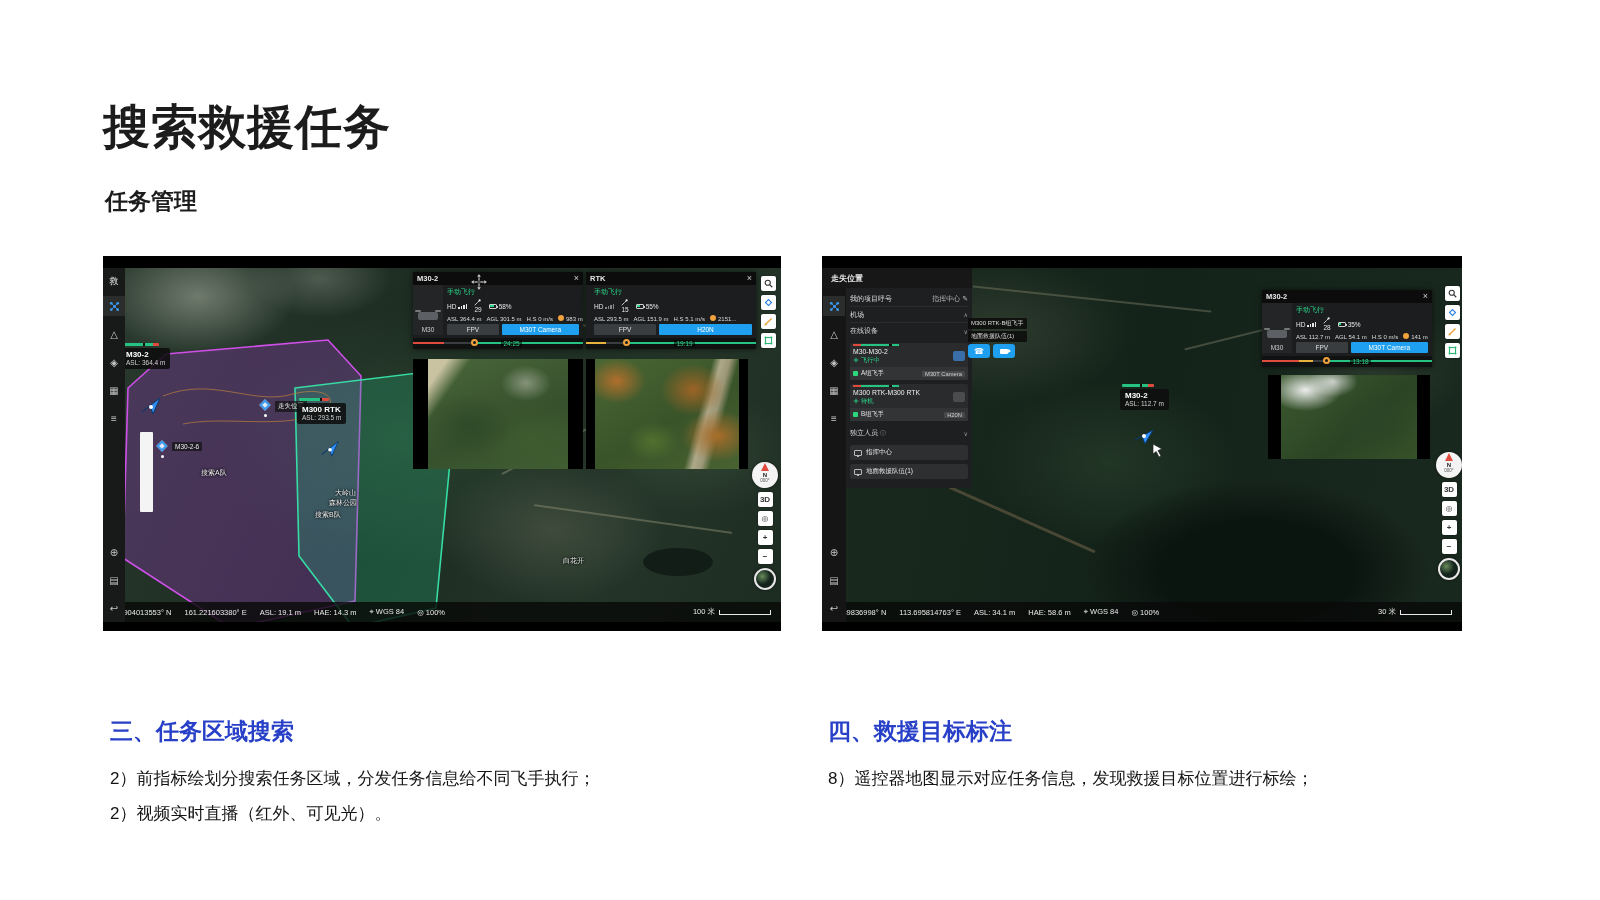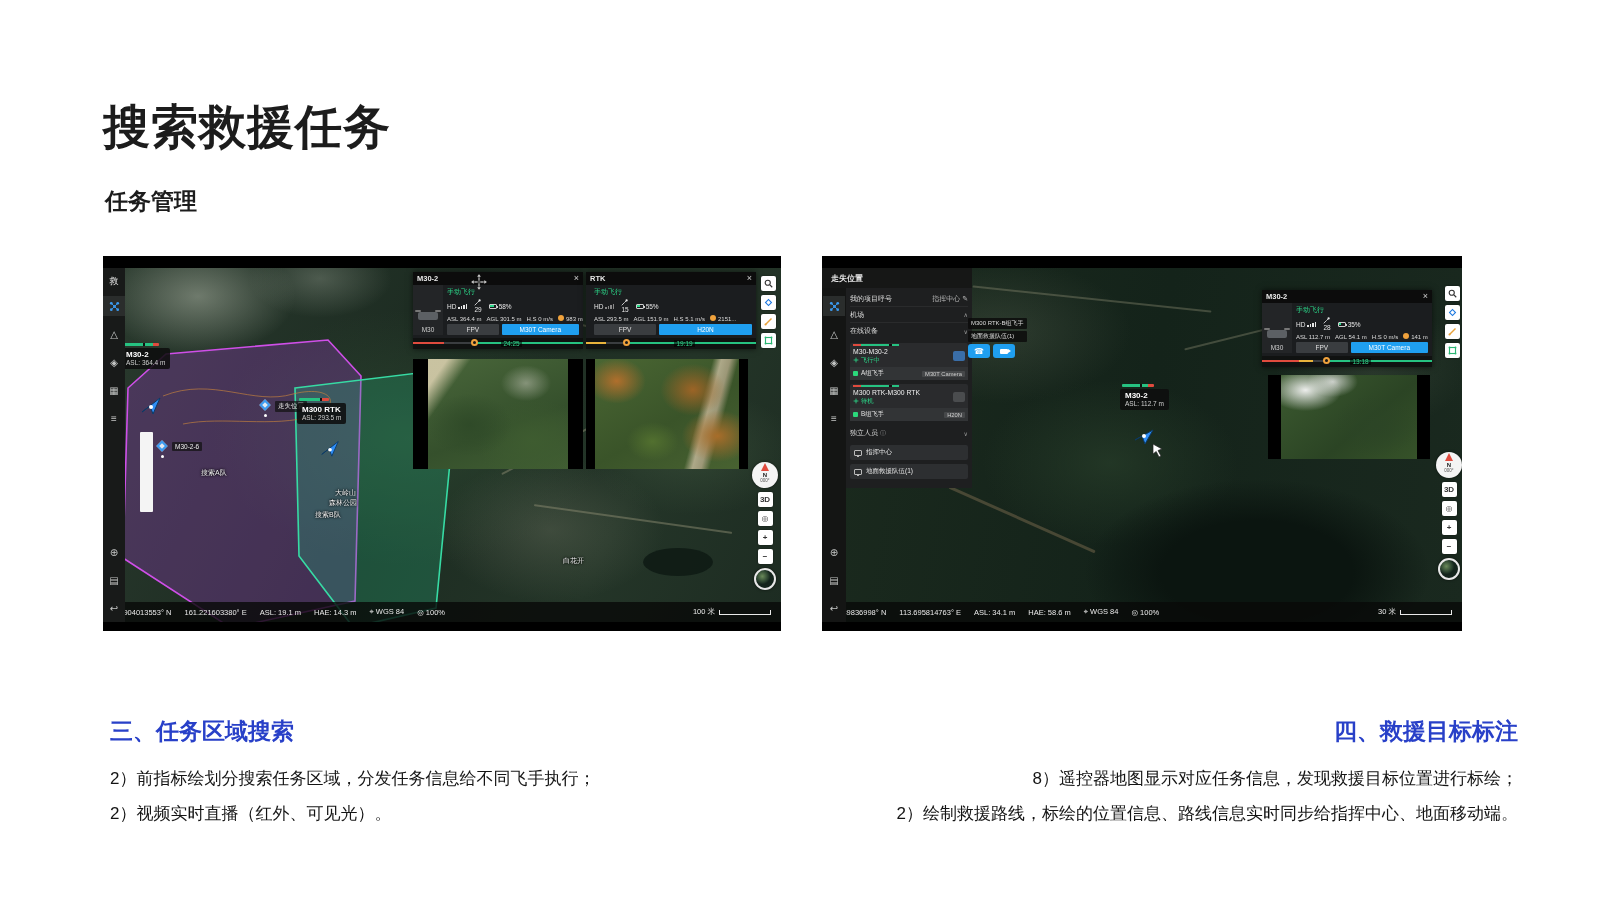--- a/index.html
+++ b/index.html
@@ -6,21 +6,21 @@
   html,body { width:1600px; height:900px; background:#ffffff; font-family:"Liberation Sans","DejaVu Sans",sans-serif; overflow:hidden; }
   .page { position:relative; width:1600px; height:900px; background:#fff; }
 
   
   .title { position:absolute; left:103px; top:96px; font-size:47px; font-weight:800; color:#1c1c1c; letter-spacing:1px; }
   .subtitle { position:absolute; left:105px; top:186px; font-size:23px; font-weight:700; color:#1c1c1c; }
   .sec { position:absolute; width:690px; }
   .sec h3 { font-size:23px; font-weight:800; color:#2840c8; margin-bottom:14px; }
   .sec p { font-size:17px; color:#141414; line-height:35px; }
   #secL { left:110px; top:716px; }
-  #secR { left:828px; top:716px;text-align:right; }
+  #secR { left:828px; top:716px; }
 
   
   .shot { position:absolute; background:#000; overflow:hidden; }
   #shot1 { left:103px; top:256px; width:678px; height:375px; }
   #shot2 { left:822px; top:256px; width:640px; height:375px; }
   .lbx { position:absolute; left:0; right:0; background:#000; z-index:30; }
   .lbx.top { top:0; height:12px; } .lbx.bot { bottom:0; height:9px; }
 
   .map { position:absolute; z-index:1; }
   #map1 { left:0; top:12px; right:0; bottom:9px;
@@ -642,16 +642,15 @@
   </div>
 
   <div class="sec" id="secL">
     <h3>三、任务区域搜索</h3>
     <p>2）前指标绘划分搜索任务区域，分发任务信息给不同飞手执行；</p>
     <p>2）视频实时直播（红外、可见光）。</p>
   </div>
   <div class="sec" id="secR">
     <h3>四、救援目标标注</h3>
     <p>8）遥控器地图显示对应任务信息，发现救援目标位置进行标绘；</p>
-    <p>2）绘制救援路线，标绘的位置信息、路线信息实时同步给指挥中心、地面移动端。</p>
   </div>
 
 </div>
 
 </body></html>

